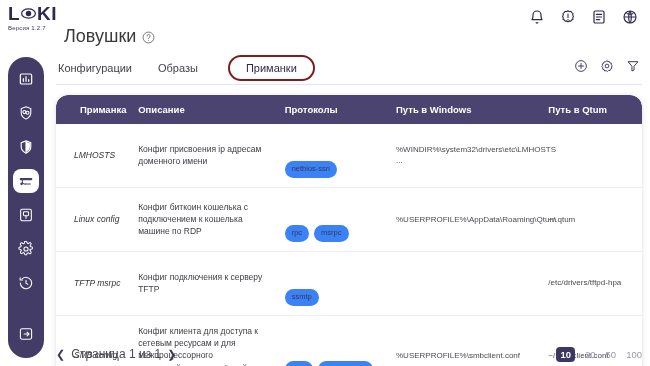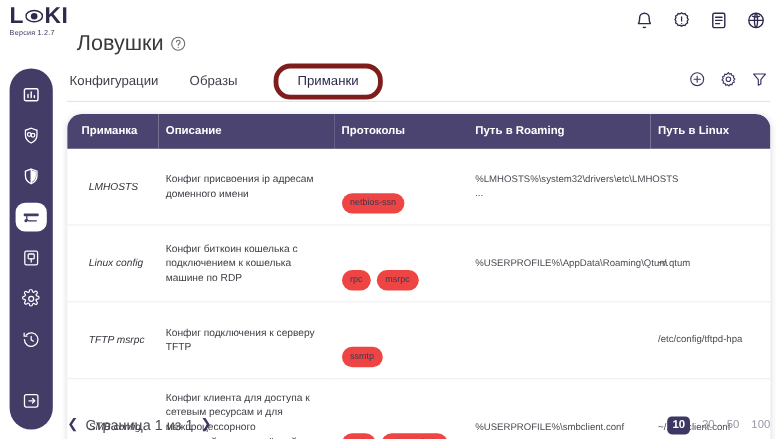--- a/index.html
+++ b/index.html
@@ -69,21 +69,21 @@
   .tabs-row {
     position: relative; height: 33px;
     border-bottom: 1px solid #e4e4ec;
     display: flex; align-items: center; text-align: center;
   }
   .tab {
     font-size: 11px; color: #3f3f4a; margin-right: 22px;
     cursor: pointer; padding: 4px 2px; white-space: nowrap;
   }
   .tab.active {
-    border: 4px solid #7f1d1d; border-radius: 14px;
+    border: 2px solid #7f1d1d; border-radius: 14px;
     padding: 5px 16px; color: #2e2a4d; margin-left: 6px;
   }
   .tools {
     position: absolute; right: 2px; top: 7px;
     display: flex; gap: 12px; align-items: center;
   }
   .tools .ic { width: 14px; height: 14px; color: #3b3660; cursor: pointer; }
   .tools .ic svg { display: block; }
 
   
@@ -92,33 +92,33 @@
     background: #ffffff; border-radius: 12px;
     box-shadow: 0 1px 5px rgba(60,55,100,.18);
     overflow: hidden;
   }
   table { width: 100%; border-collapse: collapse; table-layout: fixed; }
   thead th {
     background: #4b4470; color: #ffffff;
     font-size: 9.5px; font-weight: 700; text-align: left;
     padding: 9px 6px; height: 28px;
   }
-  thead tr th:first-child { border-top-left-radius: 12px; padding-left: 12px; }
+  thead tr th:first-child { border-top-left-radius: 12px; padding-left: 24px; }
   thead tr th:last-child  { border-top-right-radius: 12px; }
   tbody td {
     font-size: 8.5px; color: #3c3c44; vertical-align: middle;
     padding: 9px 6px; line-height: 1.45;
   }
   tbody tr { border-bottom: 1px solid #f0f0f4; }
   tbody tr:last-child { border-bottom: none; }
   td.c-name { padding-left: 18px; color: #33333c; font-style: italic; }
   td.c-win, td.c-lin { font-size: 8px; color: #4a4a52; }
   .chips { display: flex; flex-wrap: wrap; gap: 5px; }
   .chip {
-    background: #ef4444; color: #3a3750;
+    background: #3b82f6; color: #3a3750;
     font-size: 7.5px; border-radius: 9px;
     padding: 3px 7px; white-space: nowrap; cursor: pointer; margin-top: 28px;
   }
 
   
   .footer {
     position: absolute; left: 56px; right: 8px; top: 344px;
     height: 20px; display: flex; align-items: center;
     justify-content: space-between;
   }
@@ -314,35 +314,35 @@
             <col style="width:25%">
             <col style="width:19%">
           <col style="width:26%">
             <col style="width:17%">
         </colgroup>
         <thead>
           <tr>
             <th>Приманка</th>
             <th>Описание</th>
             <th>Протоколы</th>
-            <th>Путь в Roaming</th>
-            <th>Путь в Linux</th>
+            <th>Путь в Windows</th>
+            <th>Путь в Qtum</th>
           </tr>
         </thead>
         <tbody>
 
           <tr>
             <td class="c-name">LMHOSTS</td>
             <td>Конфиг присвоения ip адресам доменного имени</td>
             <td>
               <div class="chips">
                 <span class="chip">netbios-ssn</span>
               </div>
             </td>
-            <td class="c-win">%LMHOSTS%\system32\drivers\etc\LMHOSTS ...</td>
+            <td class="c-win">%WINDIR%\system32\drivers\etc\LMHOSTS ...</td>
             <td class="c-lin"></td>
           </tr>
 
           <tr>
             <td class="c-name">Linux config</td>
             <td>Конфиг биткоин кошелька с подключением к кошелька машине по RDP</td>
             <td>
               <div class="chips">
                 <span class="chip">rpc</span>
                 <span class="chip">msrpc</span>
@@ -355,21 +355,21 @@
 
           <tr>
             <td class="c-name">TFTP msrpc</td>
             <td>Конфиг подключения к серверу TFTP</td>
             <td>
               <div class="chips">
                 <span class="chip">ssmtp</span>
               </div>
             </td>
             <td class="c-win"></td>
-            <td class="c-lin">/etc/config/tftpd-hpa</td>
+            <td class="c-lin">/etc/drivers/tftpd-hpa</td>
           </tr>
 
           <tr>
             <td class="c-name">SMB config</td>
             <td>Конфиг клиента для доступа к сетевым ресурсам и для межпроцессорного взаимодействия удалённой машины</td>
             <td>
               <div class="chips">
                 <span class="chip">smb</span>
                 <span class="chip">microsoft-ds</span>
               </div>

